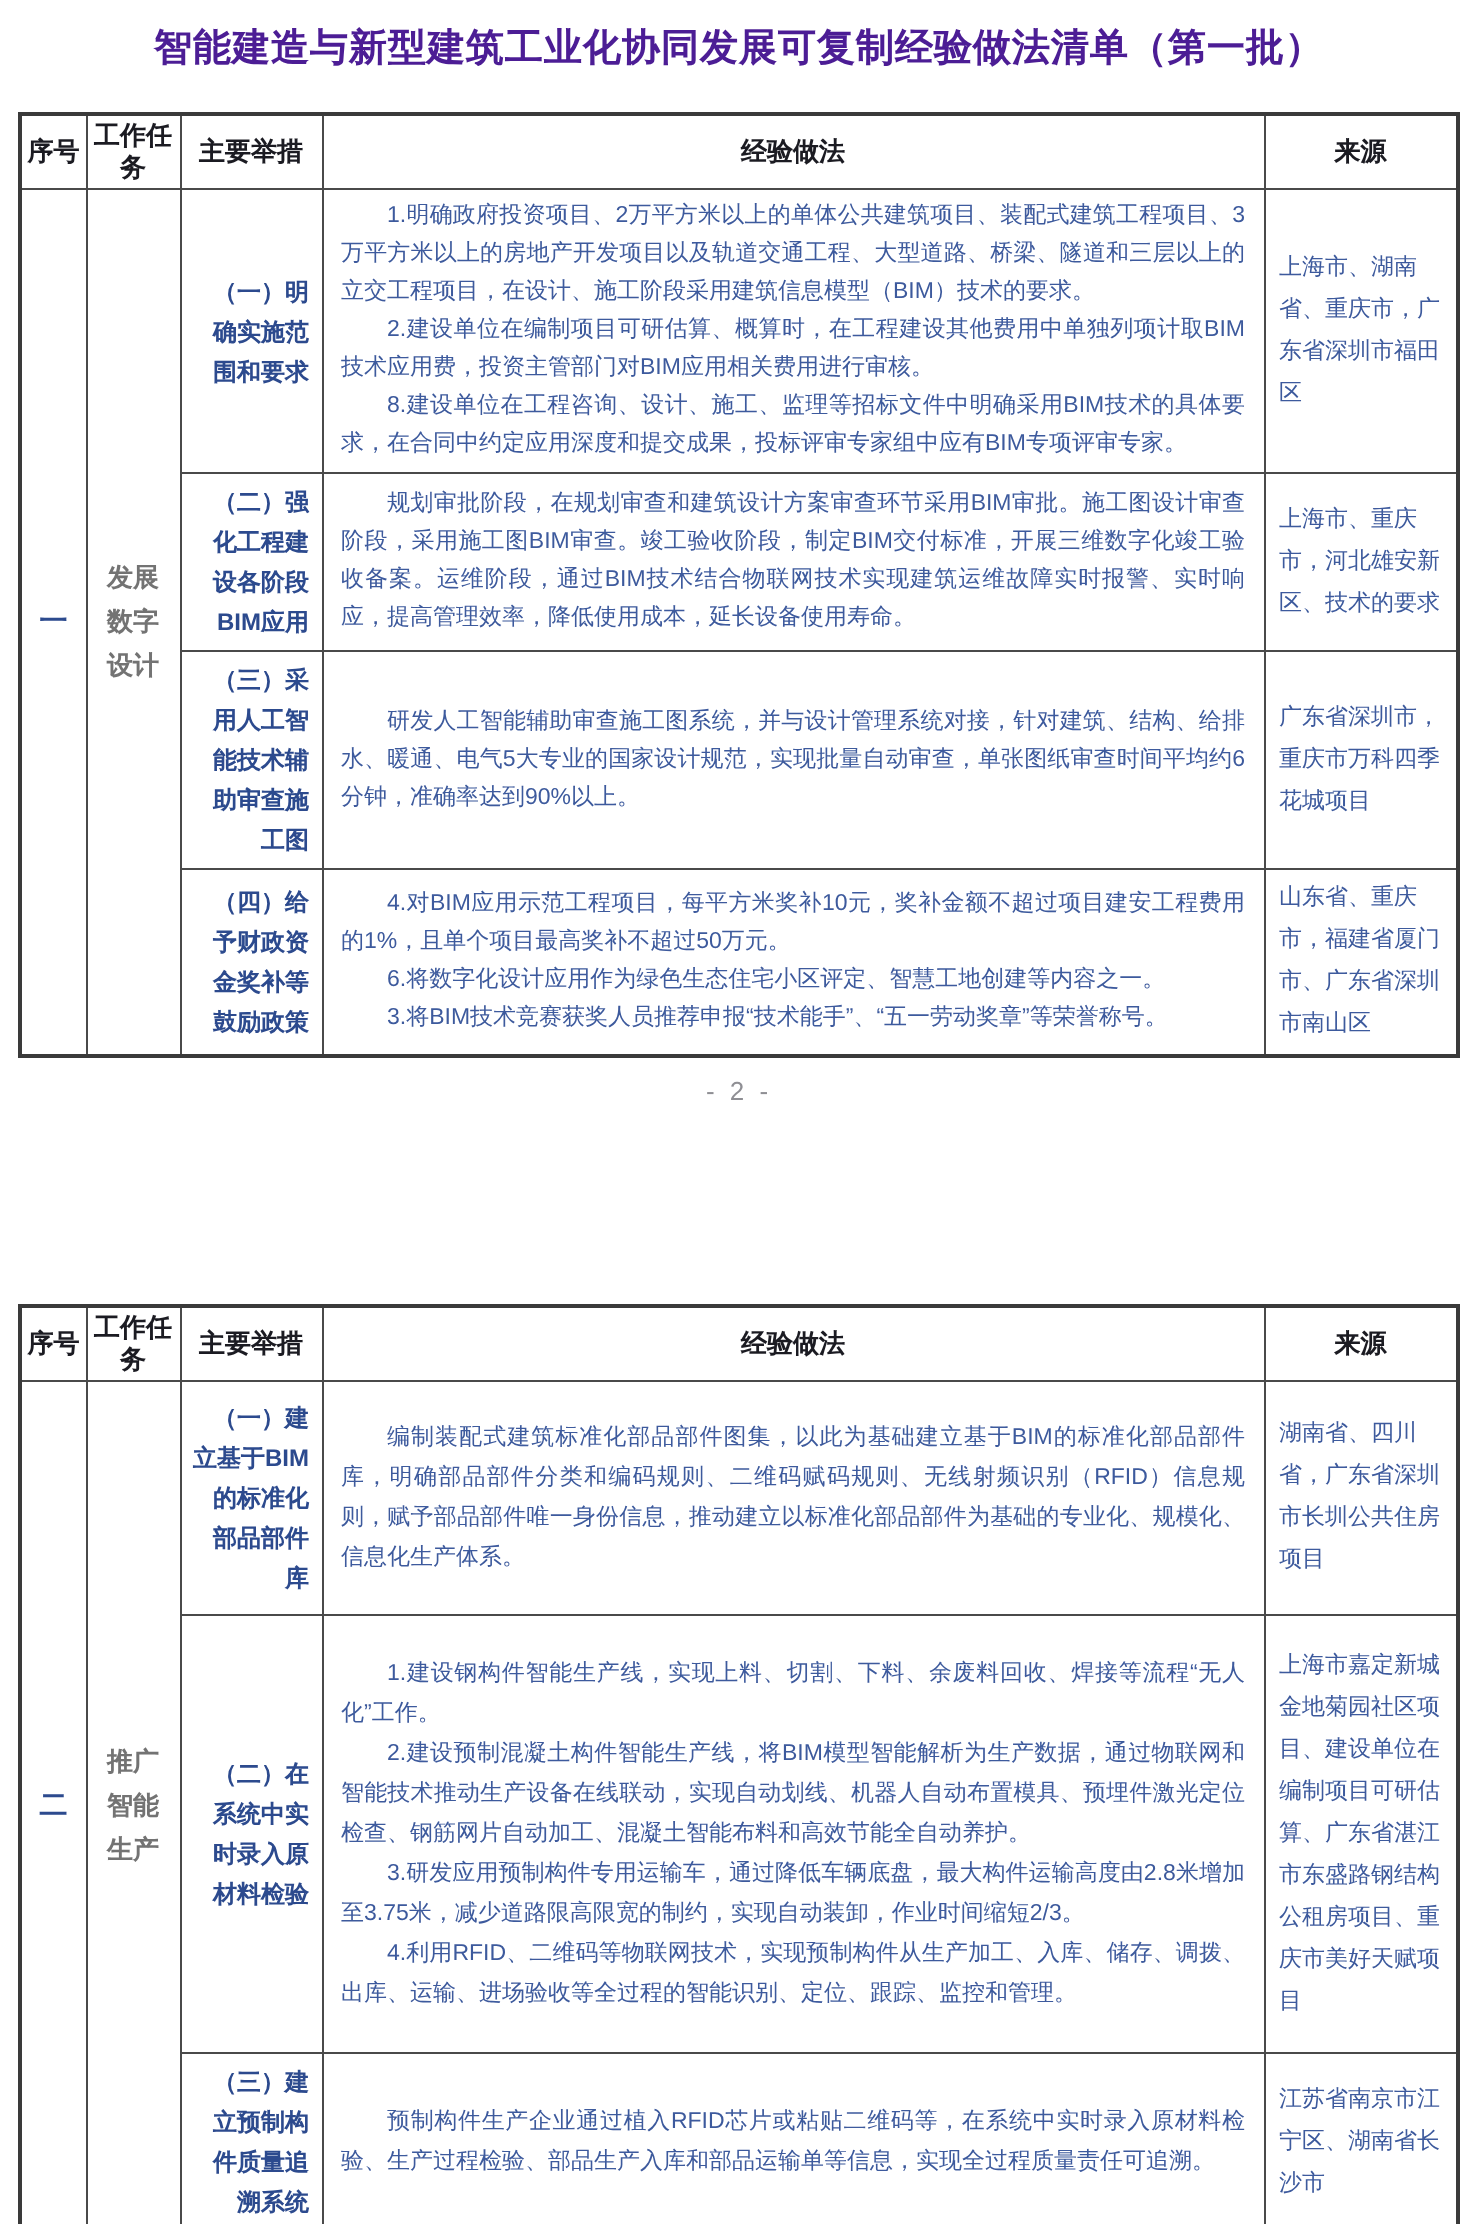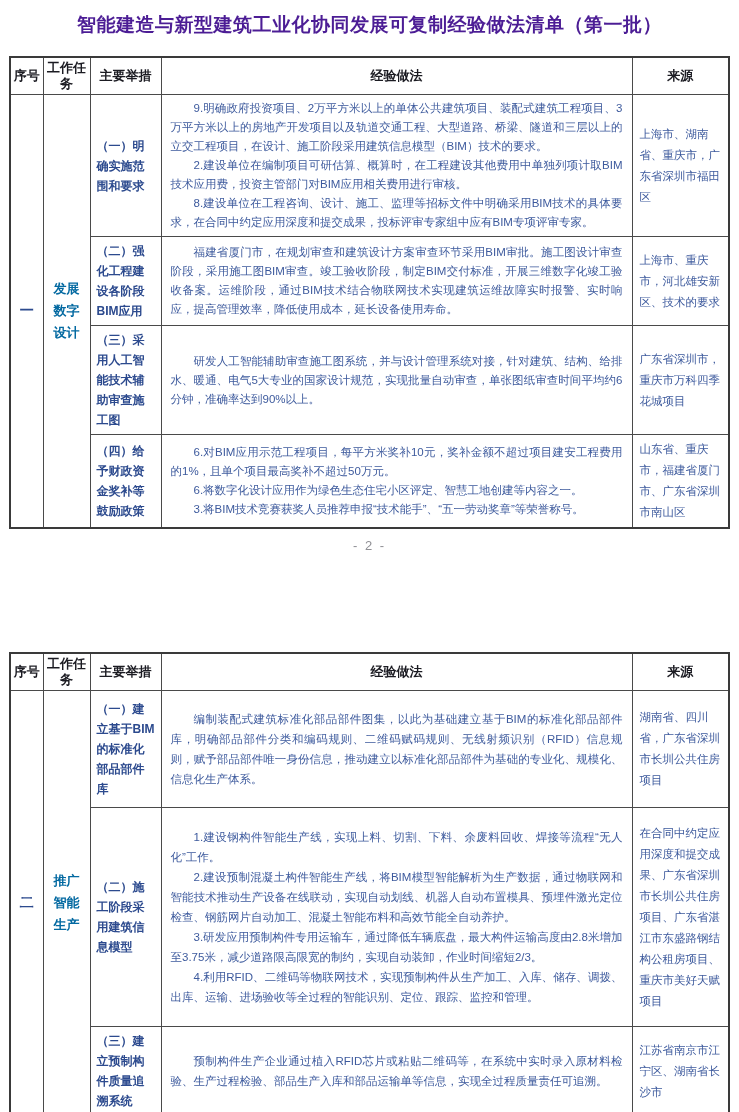--- a/index.html
+++ b/index.html
@@ -44,31 +44,31 @@
   td.idx-cell {
     text-align: center;
     font-size: 14px;
     font-weight: bold;
     color: #2c4a8e;
   }
   td.task-cell {
     text-align: center;
     font-size: 13px;
     font-weight: bold;
-    color: #0369a1;
+    color: #737373;
     padding: 2px 8px;
     line-height: 22px;
   }
   td.measure-cell {
     font-size: 12px;
     font-weight: bold;
     color: #2c4a8e;
     padding: 4px 6px;
     line-height: 20px;
-    text-align: left;
+    text-align: right;
   }
   td.practice-cell {
     font-size: 11.5px;
     color: #3d5a9d;
     padding: 4px 9px;
     text-align: justify;
   }
   td.practice-cell p {
     text-indent: 2em;
     line-height: 19px;
@@ -110,44 +110,44 @@
     <th class="hdr">工作任务</th>
     <th class="hdr">主要举措</th>
     <th class="hdr">经验做法</th>
     <th class="hdr">来源</th>
   </tr>
   <tr style="height:138px">
     <td class="idx-cell" rowspan="4">一</td>
     <td class="task-cell" rowspan="4">发展数字设计</td>
     <td class="measure-cell">（一）明确实施范围和要求</td>
     <td class="practice-cell">
-      <p>9.明确政府投资项目、2万平方米以上的单体公共建筑项目、装配式建筑工程项目、3万平方米以上的房地产开发项目以及轨道交通工程、大型道路、桥梁、隧道和三层以上的立交工程项目，在设计、施工阶段采用建筑信息模型（BIM）技术的要求。</p>
+      <p>1.明确政府投资项目、2万平方米以上的单体公共建筑项目、装配式建筑工程项目、3万平方米以上的房地产开发项目以及轨道交通工程、大型道路、桥梁、隧道和三层以上的立交工程项目，在设计、施工阶段采用建筑信息模型（BIM）技术的要求。</p>
       <p>2.建设单位在编制项目可研估算、概算时，在工程建设其他费用中单独列项计取BIM技术应用费，投资主管部门对BIM应用相关费用进行审核。</p>
       <p>8.建设单位在工程咨询、设计、施工、监理等招标文件中明确采用BIM技术的具体要求，在合同中约定应用深度和提交成果，投标评审专家组中应有BIM专项评审专家。</p>
     </td>
     <td class="source-cell">上海市、湖南省、重庆市，广东省深圳市福田区</td>
   </tr>
   <tr style="height:84px">
     <td class="measure-cell">（二）强化工程建设各阶段BIM应用</td>
     <td class="practice-cell">
-      <p>福建省厦门市，在规划审查和建筑设计方案审查环节采用BIM审批。施工图设计审查阶段，采用施工图BIM审查。竣工验收阶段，制定BIM交付标准，开展三维数字化竣工验收备案。运维阶段，通过BIM技术结合物联网技术实现建筑运维故障实时报警、实时响应，提高管理效率，降低使用成本，延长设备使用寿命。</p>
+      <p>规划审批阶段，在规划审查和建筑设计方案审查环节采用BIM审批。施工图设计审查阶段，采用施工图BIM审查。竣工验收阶段，制定BIM交付标准，开展三维数字化竣工验收备案。运维阶段，通过BIM技术结合物联网技术实现建筑运维故障实时报警、实时响应，提高管理效率，降低使用成本，延长设备使用寿命。</p>
     </td>
     <td class="source-cell">上海市、重庆市，河北雄安新区、技术的要求</td>
   </tr>
   <tr style="height:83px">
     <td class="measure-cell">（三）采用人工智能技术辅助审查施工图</td>
     <td class="practice-cell">
       <p>研发人工智能辅助审查施工图系统，并与设计管理系统对接，针对建筑、结构、给排水、暖通、电气5大专业的国家设计规范，实现批量自动审查，单张图纸审查时间平均约6分钟，准确率达到90%以上。</p>
     </td>
     <td class="source-cell">广东省深圳市，重庆市万科四季花城项目</td>
   </tr>
   <tr style="height:85px">
     <td class="measure-cell">（四）给予财政资金奖补等鼓励政策</td>
     <td class="practice-cell">
-      <p>6.对BIM应用示范工程项目，每平方米奖补10元，奖补金额不超过项目建安工程费用的1%，且单个项目最高奖补不超过50万元。</p>
+      <p>4.对BIM应用示范工程项目，每平方米奖补10元，奖补金额不超过项目建安工程费用的1%，且单个项目最高奖补不超过50万元。</p>
       <p>6.将数字化设计应用作为绿色生态住宅小区评定、智慧工地创建等内容之一。</p>
       <p>3.将BIM技术竞赛获奖人员推荐申报“技术能手”、“五一劳动奖章”等荣誉称号。</p>
     </td>
     <td class="source-cell">山东省、重庆市，福建省厦门市、广东省深圳市南山区</td>
   </tr>
 </tbody>
   </table>
 
 <div class="page-number">- 2 -</div>
 
@@ -172,28 +172,28 @@
   <tr style="height:117px">
     <td class="idx-cell" rowspan="3">二</td>
     <td class="task-cell" rowspan="3">推广智能生产</td>
     <td class="measure-cell">（一）建立基于BIM的标准化部品部件库</td>
     <td class="practice-cell">
       <p>编制装配式建筑标准化部品部件图集，以此为基础建立基于BIM的标准化部品部件库，明确部品部件分类和编码规则、二维码赋码规则、无线射频识别（RFID）信息规则，赋予部品部件唯一身份信息，推动建立以标准化部品部件为基础的专业化、规模化、信息化生产体系。</p>
     </td>
     <td class="source-cell">湖南省、四川省，广东省深圳市长圳公共住房项目</td>
   </tr>
   <tr style="height:219px">
-    <td class="measure-cell">（二）施工阶段采用建筑信息模型</td>
+    <td class="measure-cell">（二）在系统中实时录入原材料检验</td>
     <td class="practice-cell">
       <p>1.建设钢构件智能生产线，实现上料、切割、下料、余废料回收、焊接等流程“无人化”工作。</p>
       <p>2.建设预制混凝土构件智能生产线，将BIM模型智能解析为生产数据，通过物联网和智能技术推动生产设备在线联动，实现自动划线、机器人自动布置模具、预埋件激光定位检查、钢筋网片自动加工、混凝土智能布料和高效节能全自动养护。</p>
       <p>3.研发应用预制构件专用运输车，通过降低车辆底盘，最大构件运输高度由2.8米增加至3.75米，减少道路限高限宽的制约，实现自动装卸，作业时间缩短2/3。</p>
       <p>4.利用RFID、二维码等物联网技术，实现预制构件从生产加工、入库、储存、调拨、出库、运输、进场验收等全过程的智能识别、定位、跟踪、监控和管理。</p>
     </td>
-    <td class="source-cell">在合同中约定应用深度和提交成果、广东省深圳市长圳公共住房项目、广东省湛江市东盛路钢结构公租房项目、重庆市美好天赋项目</td>
+    <td class="source-cell">上海市嘉定新城金地菊园社区项目、建设单位在编制项目可研估算、广东省湛江市东盛路钢结构公租房项目、重庆市美好天赋项目</td>
   </tr>
   <tr style="height:88px">
     <td class="measure-cell">（三）建立预制构件质量追溯系统</td>
     <td class="practice-cell">
       <p>预制构件生产企业通过植入RFID芯片或粘贴二维码等，在系统中实时录入原材料检验、生产过程检验、部品生产入库和部品运输单等信息，实现全过程质量责任可追溯。</p>
     </td>
     <td class="source-cell">江苏省南京市江宁区、湖南省长沙市</td>
   </tr>
 </tbody>
   </table>

